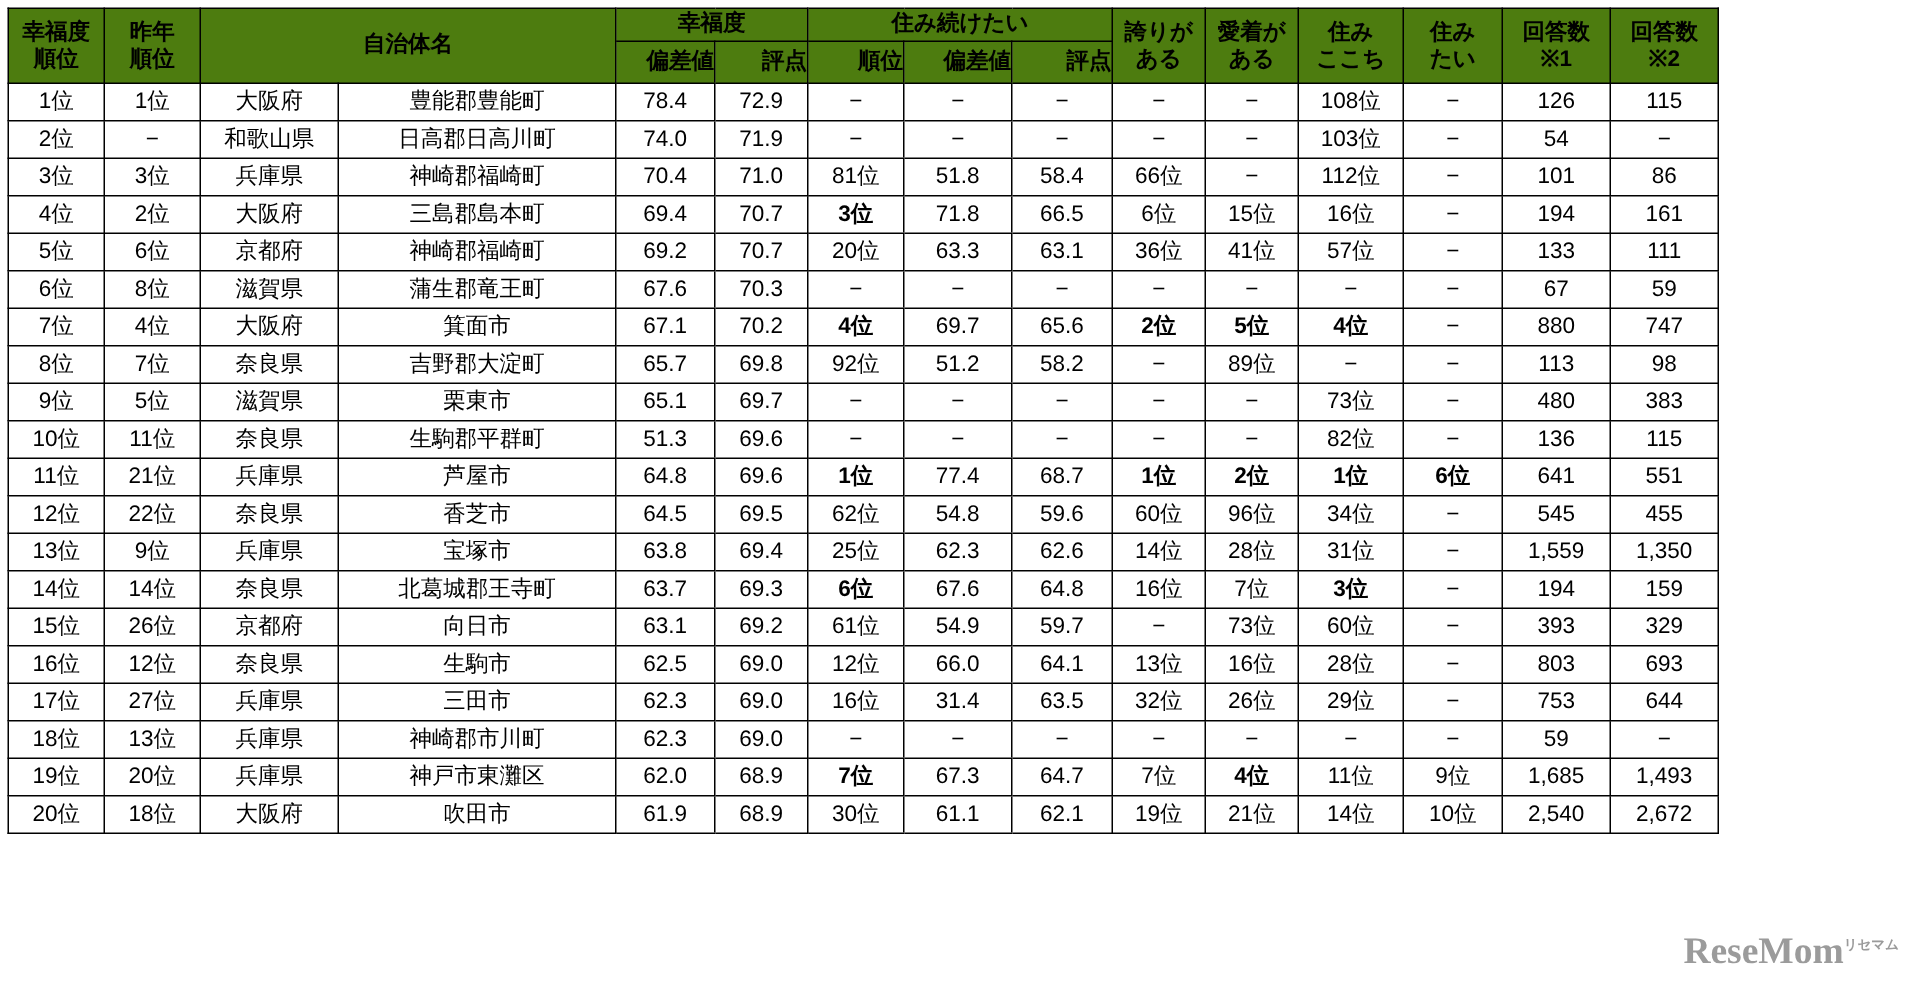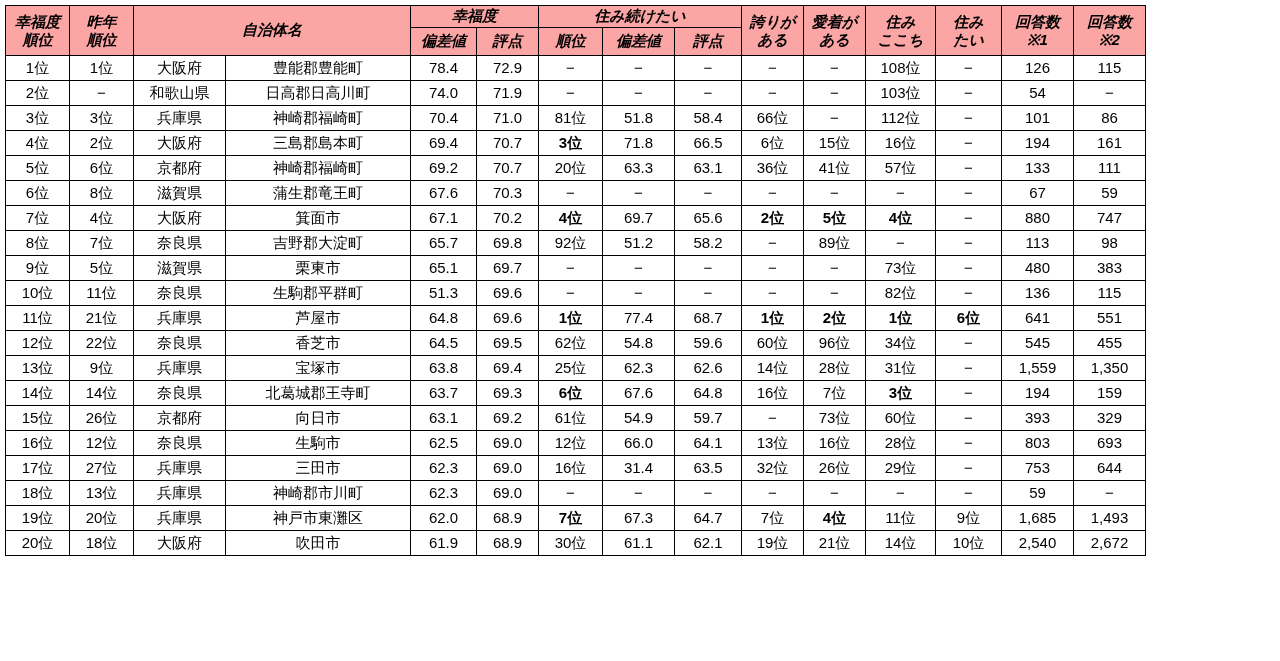--- a/index.html
+++ b/index.html
@@ -28,32 +28,32 @@
     padding: 0;
     font-size: 15px;
     line-height: 1.1;
     color: #000000;
     text-align: center;
     vertical-align: middle;
     height: 25px;
     box-sizing: border-box;
   }
   thead th {
-    background: #fca5a5;
+    background: #4d7c0f;
     color: #ffffff;
     font-weight: bold;
     font-size: 14.5px;
     letter-spacing: 0px;
-    font-style: italic;
   }
   thead th.grp {
     height: 22px;
   }
   thead th.sub {
     height: 28px;
+    text-align: right;
   }
   thead th.tall {
     height: 50px;
   }
   .dashed-right {
     border-right: 1px dashed #000000 !important;
   }
   td.num {
     text-align: right;
     padding-right: 6px;
@@ -519,14 +519,17 @@
           <td class="ctr">19位</td>
           <td class="ctr">21位</td>
           <td class="ctr">14位</td>
           <td class="ctr">10位</td>
           <td class="num">2,540</td>
           <td class="num">2,672</td>
         </tr>
       </tbody>
   </table>
 
+  <div class="logo">
+    <span>ReseMom</span><span class="mini">リセマム</span>
+  </div>
 
 </div>
 
 </body></html>

